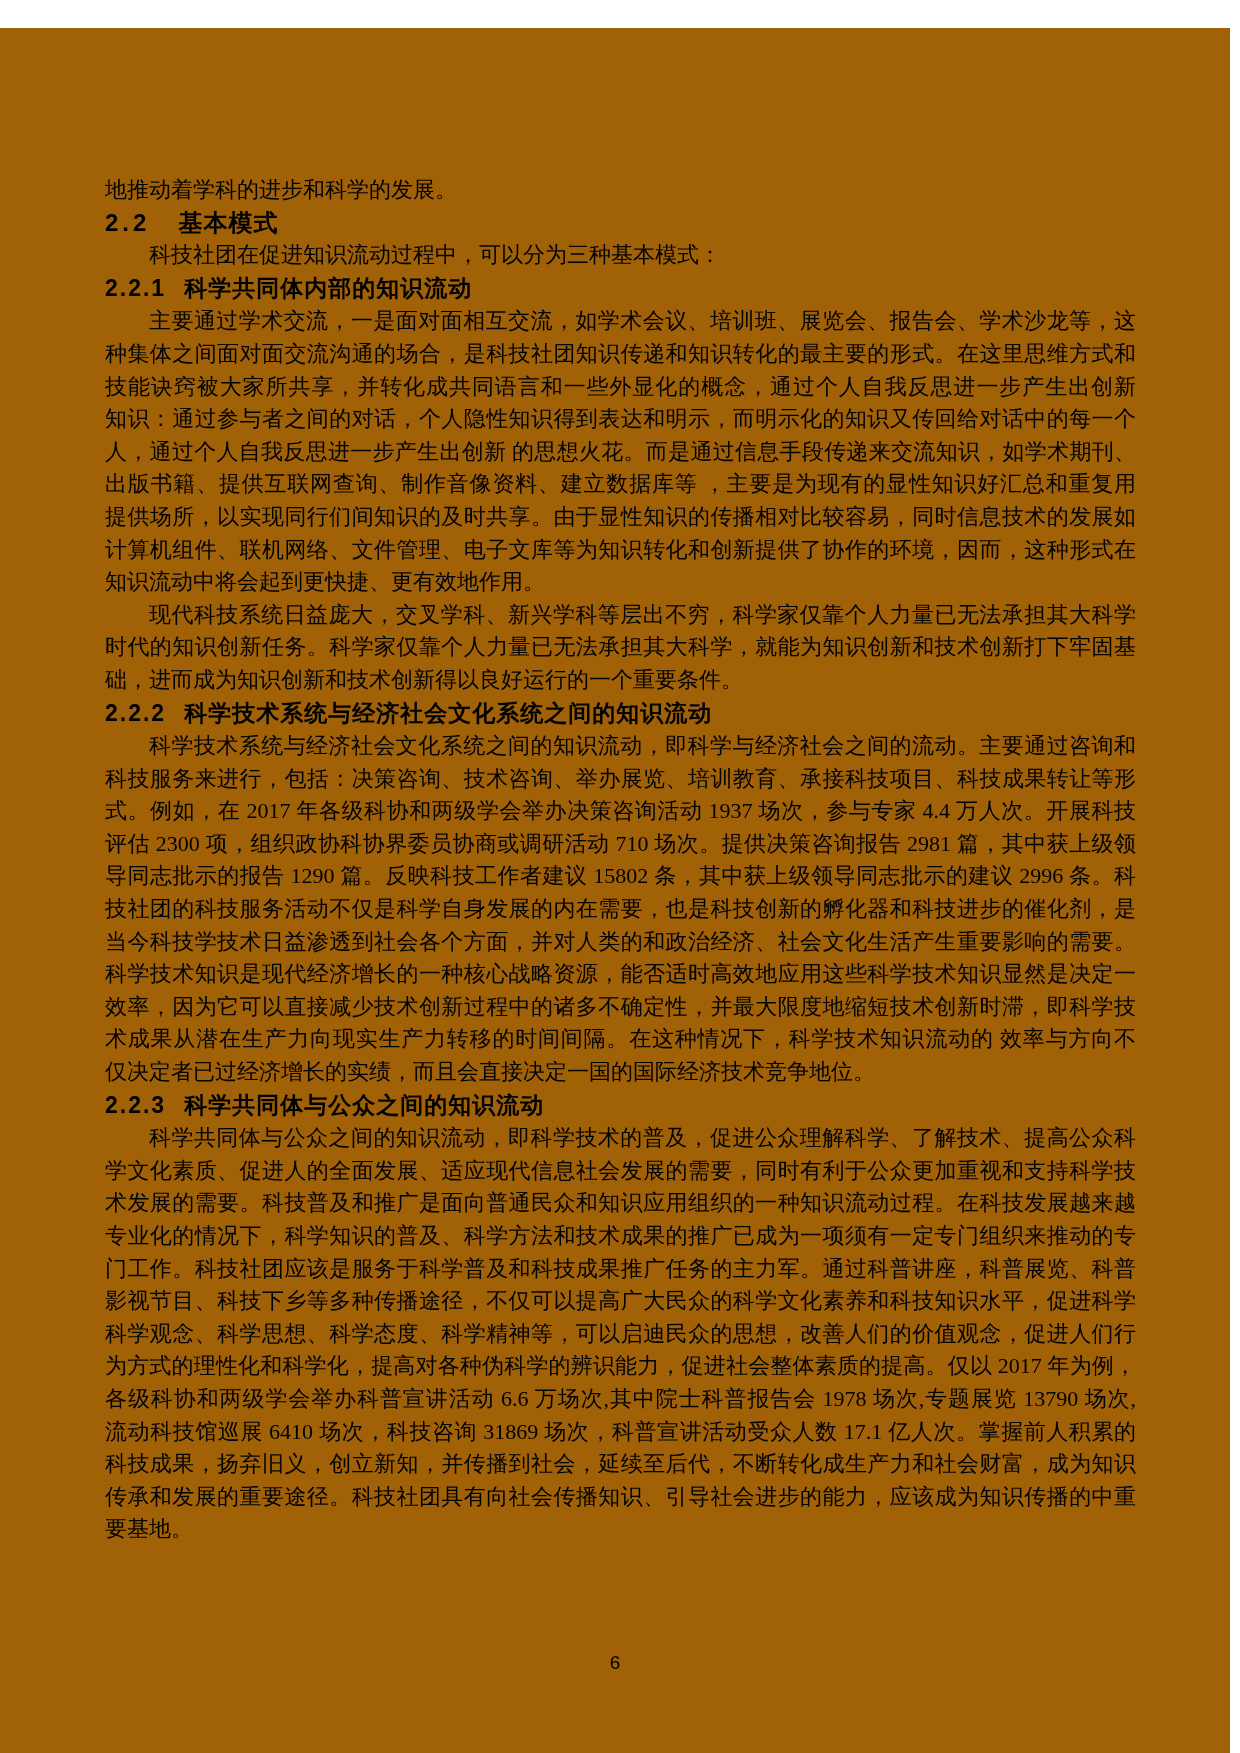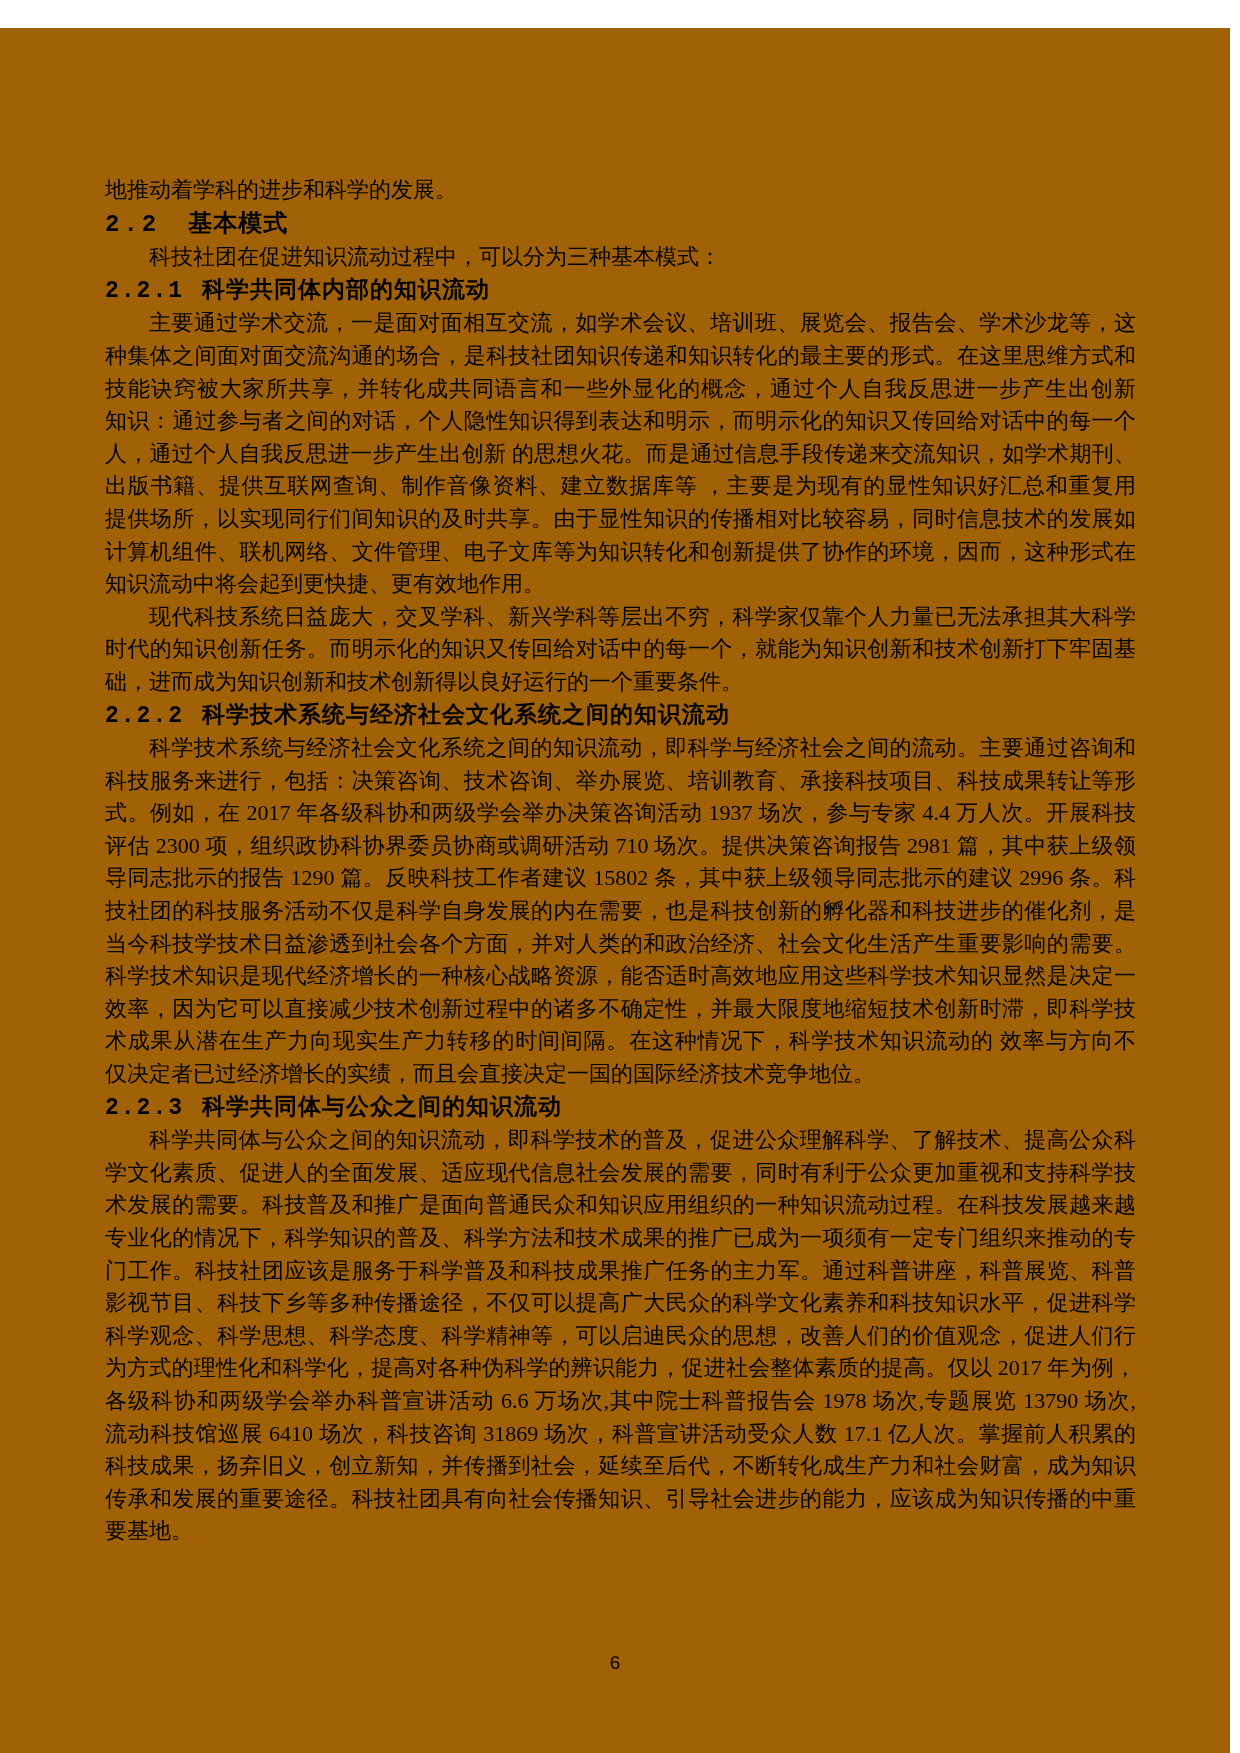--- a/index.html
+++ b/index.html
@@ -35,27 +35,27 @@
   .line.last { text-align-last: left; }
   .line.first { text-indent: 2em; }
   .h2, .h3 {
     font-weight: 700;
     line-height: 32.6px;
     white-space: nowrap;
   }
   .h2 { font-size: 24px; }
   .h3 { font-size: 23px; }
   .hnum {
-    font-family: Liberation Mono, monospace;
+    font-family: Liberation Sans, sans-serif;
     letter-spacing: 2px;
   }
   .h2 .hnum { margin-right: 28px; letter-spacing: 4px; }
   .h3 .hnum { margin-right: 18px; text-align: center; }
   .htitle {
-    font-family: Liberation Mono, monospace;
+    font-family: Liberation Sans, sans-serif;
     letter-spacing: 1px;
   }
   .page-footer {
     position: absolute;
     top: 1624px;
     left: 0;
     right: 0;
     text-align: center;
     font-size: 19px;
     font-family: "Liberation Sans", "DejaVu Sans", sans-serif;
@@ -81,21 +81,21 @@
         <div class="line">技能诀窍被大家所共享，并转化成共同语言和一些外显化的概念，通过个人自我反思进一步产生出创新</div>
         <div class="line">知识：通过参与者之间的对话，个人隐性知识得到表达和明示，而明示化的知识又传回给对话中的每一个</div>
         <div class="line">人，通过个人自我反思进一步产生出创新 的思想火花。而是通过信息手段传递来交流知识，如学术期刊、</div>
         <div class="line">出版书籍、提供互联网查询、制作音像资料、建立数据库等 ，主要是为现有的显性知识好汇总和重复用</div>
         <div class="line">提供场所，以实现同行们间知识的及时共享。由于显性知识的传播相对比较容易，同时信息技术的发展如</div>
         <div class="line">计算机组件、联机网络、文件管理、电子文库等为知识转化和创新提供了协作的环境，因而，这种形式在</div>
         <div class="line last">知识流动中将会起到更快捷、更有效地作用。</div>
       </div>
       <div class="para">
         <div class="line first">现代科技系统日益庞大，交叉学科、新兴学科等层出不穷，科学家仅靠个人力量已无法承担其大科学</div>
-        <div class="line">时代的知识创新任务。而明示化的知识又传回给对话中的每一个，就能为知识创新和技术创新打下牢固基</div>
+        <div class="line">时代的知识创新任务。科学家仅靠个人力量已无法承担其大科学，就能为知识创新和技术创新打下牢固基</div>
         <div class="line last">础，进而成为知识创新和技术创新得以良好运行的一个重要条件。</div>
       </div>
       <div class="h3"><span class="hnum">2.2.2</span><span class="htitle">科学技术系统与经济社会文化系统之间的知识流动</span></div>
       <div class="para">
         <div class="line first">科学技术系统与经济社会文化系统之间的知识流动，即科学与经济社会之间的流动。主要通过咨询和</div>
         <div class="line">科技服务来进行，包括：决策咨询、技术咨询、举办展览、培训教育、承接科技项目、科技成果转让等形</div>
         <div class="line">式。例如，在 2017 年各级科协和两级学会举办决策咨询活动 1937 场次，参与专家 4.4 万人次。开展科技</div>
         <div class="line">评估 2300 项，组织政协科协界委员协商或调研活动 710 场次。提供决策咨询报告 2981 篇，其中获上级领</div>
         <div class="line">导同志批示的报告 1290 篇。反映科技工作者建议 15802 条，其中获上级领导同志批示的建议 2996 条。科</div>
         <div class="line">技社团的科技服务活动不仅是科学自身发展的内在需要，也是科技创新的孵化器和科技进步的催化剂，是</div>

